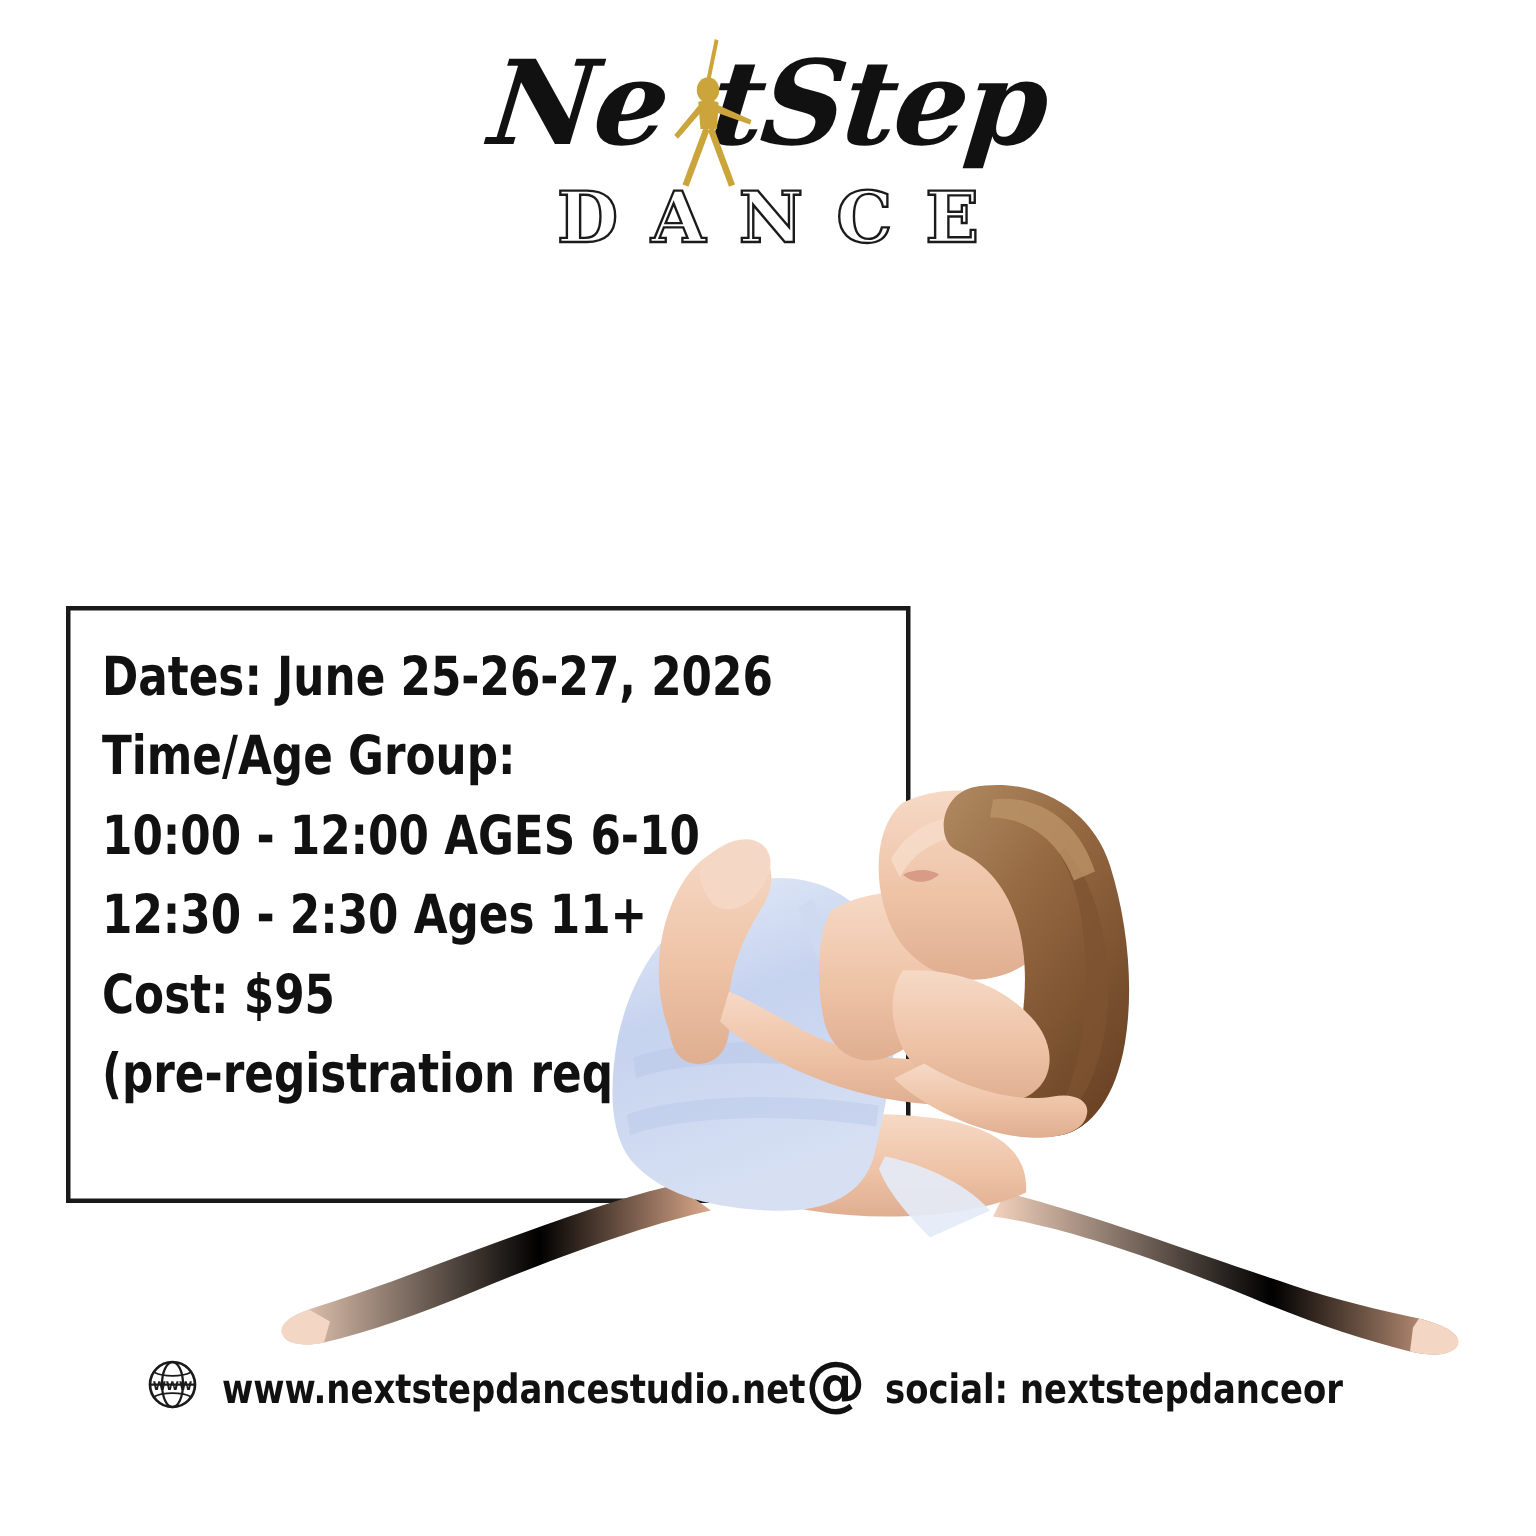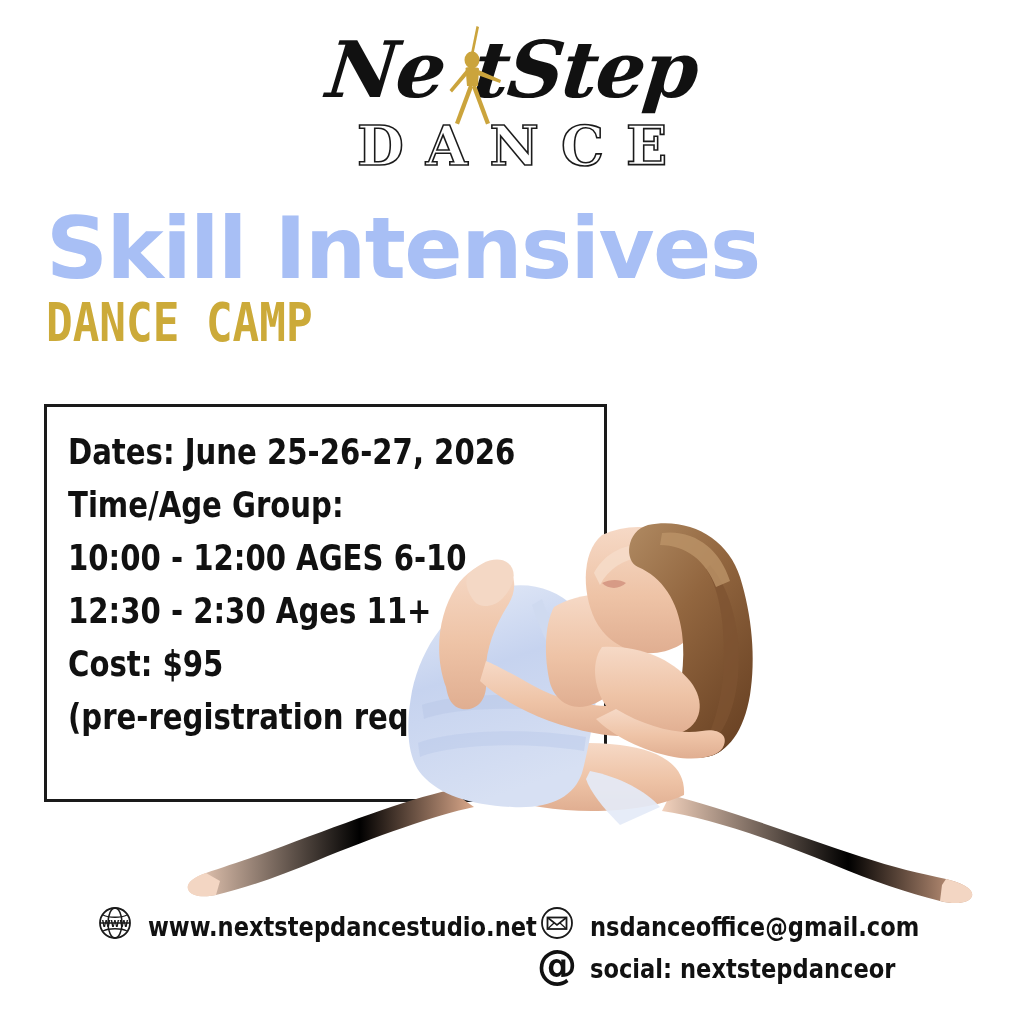--- a/index.html
+++ b/index.html
@@ -59,21 +59,21 @@
     width: 58px;
     height: 104px;
   }
   #logo-dance-word {
     position: absolute;
     left: 50%;
     top: 104px;
     transform: translateX(-50%);
     font-family: "DejaVu Serif", serif;
     font-weight: bold;
-    font-size: 54px;
+    font-size: 47px;
     line-height: 48px;
     letter-spacing: 22px;
     text-indent: 22px;
     color: transparent;
     -webkit-text-stroke: 1.6px #1b1b1b;
     white-space: nowrap;
   }
 
   
   #headline-block {
@@ -217,24 +217,20 @@
           <path d="M23.5 60 L9 99 L13 100.5 L27 63 Z"></path>
 
           <path d="M29.5 60 L44 99 L40 100.5 L26 63 Z"></path>
         </g>
       </svg>
 
       <div id="logo-dance-word">DANCE</div>
     </div>
   </div>
 
-  <div id="headline-block">
-    <div id="headline-main">Skill Intensives</div>
-    <div id="headline-sub">DANCE CAMP</div>
-  </div>
 
   <div id="info-box"></div>
   <div id="info-list">
     <div class="info-line">Dates: June 25-26-27, 2026</div>
     <div class="info-line">Time/Age Group:</div>
     <div class="info-line">10:00 - 12:00 AGES 6-10</div>
     <div class="info-line">12:30 - 2:30 Ages 11+</div>
     <div class="info-line">Cost: $95</div>
     <div class="info-line">(pre-registration required)</div>
   </div>
@@ -380,32 +376,20 @@
             <text x="17" y="20.5" font-family="DejaVu Sans, sans-serif" font-size="8" font-weight="bold" fill="#1a1a1a" text-anchor="middle">WWW</text>
           </svg>
         </span>
         <span class="footer-text">www.nextstepdancestudio.net</span>
       </div>
 
     </div>
 
     <div class="footer-col" id="footer-col-right">
 
-      <div class="footer-row">
-        <span class="footer-icon">
-          <svg width="34" height="34" viewBox="0 0 34 34">
-            <circle cx="17" cy="17" r="15" fill="none" stroke="#1a1a1a" stroke-width="1.8"></circle>
-            <rect x="7.5" y="11.5" width="19" height="11.5" fill="none" stroke="#1a1a1a" stroke-width="1.8"></rect>
-            <path d="M7.5 11.5 L17 19 L26.5 11.5" fill="none" stroke="#1a1a1a" stroke-width="1.6"></path>
-            <path d="M7.5 23 L14 17" fill="none" stroke="#1a1a1a" stroke-width="1.2"></path>
-            <path d="M26.5 23 L20 17" fill="none" stroke="#1a1a1a" stroke-width="1.2"></path>
-          </svg>
-        </span>
-        <span class="footer-text">nsdanceoffice@gmail.com</span>
-      </div>
 
       <div class="footer-row">
         <span class="footer-icon">
           <span class="at-glyph">@</span>
         </span>
         <span class="footer-text">social: nextstepdanceor</span>
       </div>
     </div>
   </div>
 

